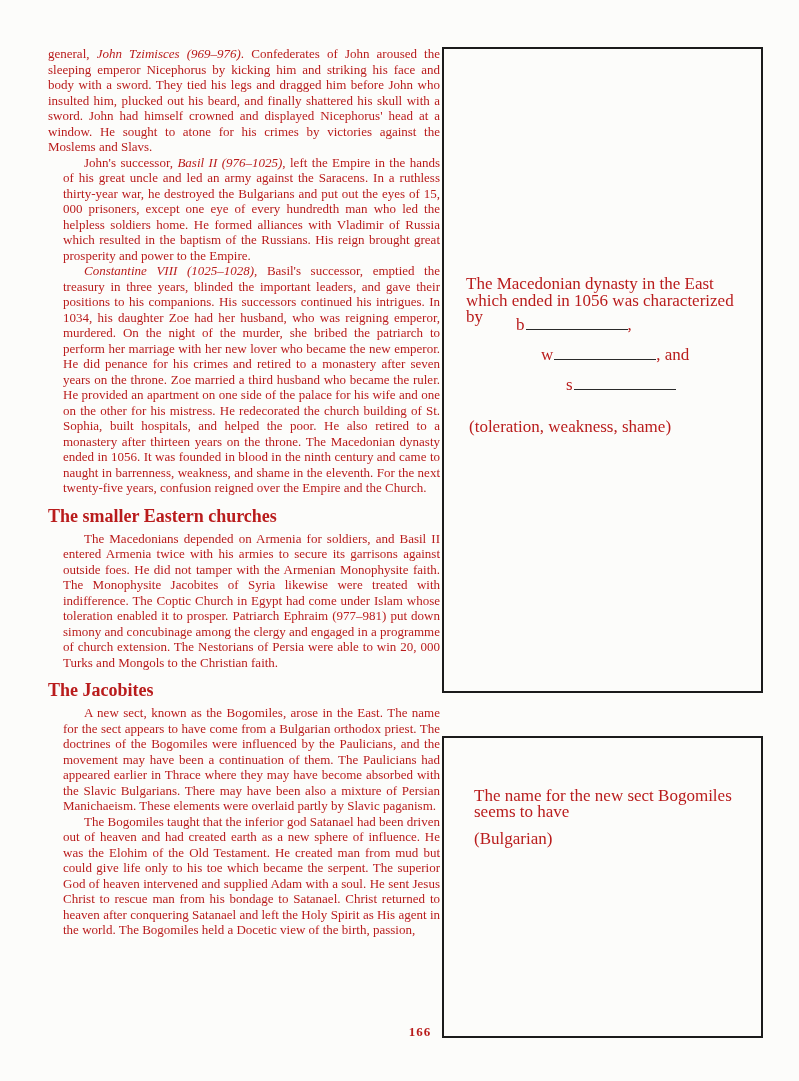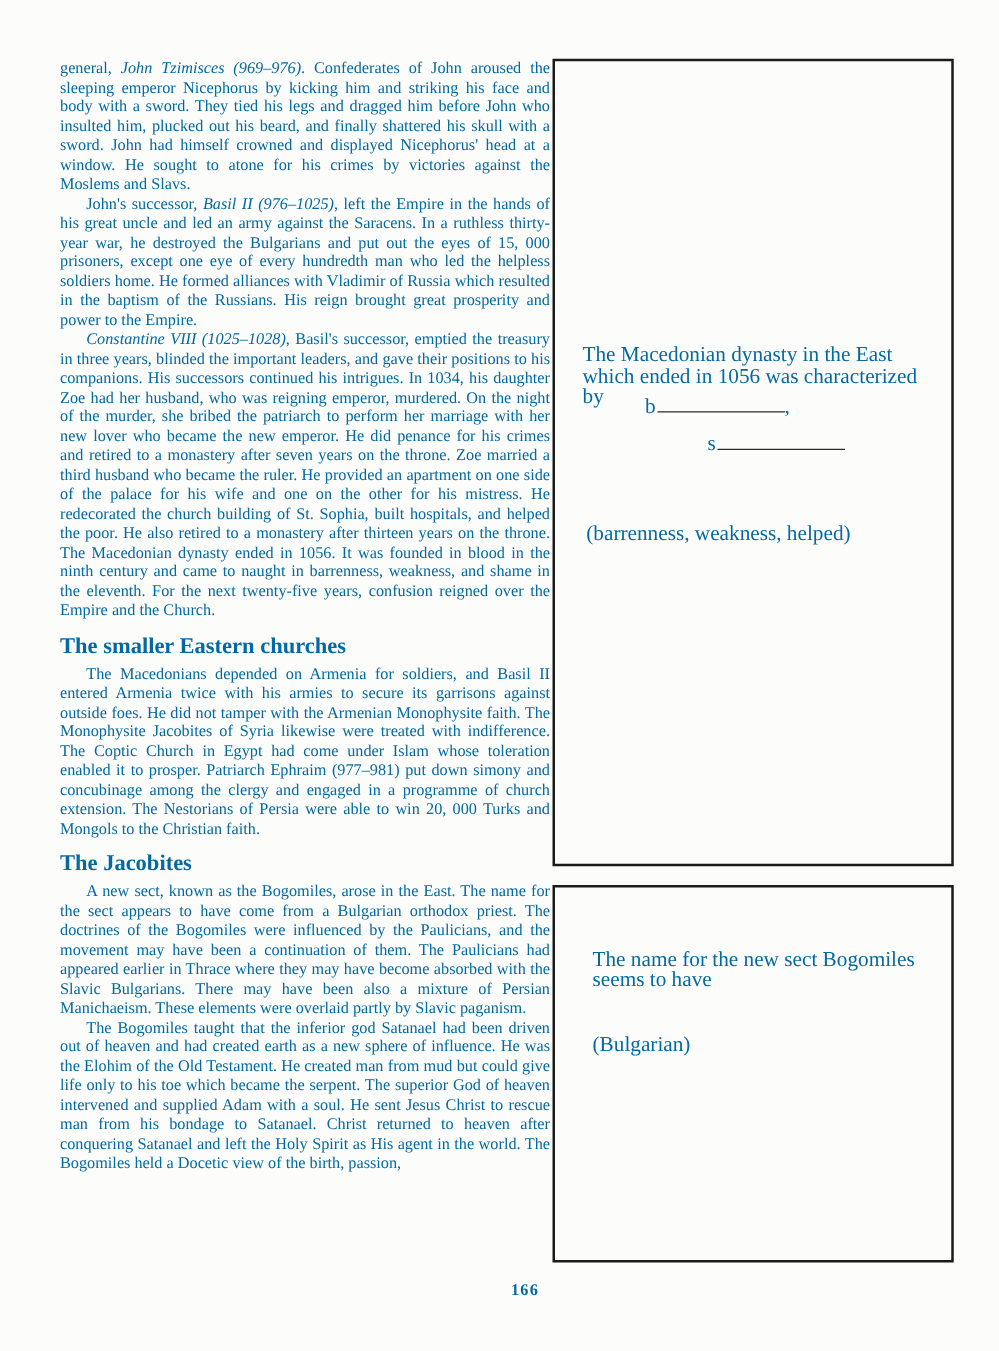--- a/index.html
+++ b/index.html
@@ -1,58 +1,58 @@
 <!DOCTYPE html>
 <html><head>
 <meta charset="utf-8">
 <style>
   html, body { margin: 0; padding: 0; background: #fbfbf9; }
   .page {
     position: relative;
     width: 799px;
     height: 1081px;
     background: #fcfcfa;
-    color: #0369a1;
+    color: #b91c1c;
     font-family: "Liberation Serif", "DejaVu Serif", serif;
     overflow: hidden;
   }
 
   
   .main-col {
     position: absolute;
     left: 48px;
     top: 46px;
     width: 392px;
     font-size: 13px;
     line-height: 15.5px;
     text-align: justify;
   }
   .main-col p.para { margin: 0; }
-  .main-col p.para.indent { text-indent: 21px; }
+  .main-col p.para.indent { text-indent: 21px; margin-left: 15px; }
   .main-col em { font-style: italic; }
   .section-heading {
     font-size: 18px;
     font-weight: bold;
     text-align: left;
     margin: 12px 0 7px 0;
     line-height: 16px;
   }
 
   
   .ex-box {
     position: absolute;
     left: 442px;
     width: 317px;
     border: 2px solid #1b1b1b;
     background: #fcfcfa;
     font-size: 17px;
     line-height: 16px;
   }
   .box1 { top: 47px; height: 642px; }
-  .box2 { top: 708px; height: 298px; }
+  .box2 { top: 736px; height: 298px; }
 
   .box1-prompt {
     position: absolute;
     left: 22px;
     top: 227px;
     width: 288px;
     line-height: 16.5px;
   }
   .box1-blanks { position: absolute; left: 0; top: 268px; width: 100%; }
   .blank-row { height: 30px; }
@@ -71,21 +71,21 @@
 
   .box2-content { position: absolute; left: 30px; top: 50px; width: 270px; }
   .box2-line { margin: 0 0 11px 0; }
   .blank-line-inline {
     display: inline-block;
     width: 96px;
     height: 11px;
     border-bottom: 1.4px solid #2a2a2a;
     margin: 0 6px 0 4px;
   }
-  .box2-answer { margin-top: 36px; }
+  .box2-answer { margin-top: 11px; }
 
   
   .page-number {
     position: absolute;
     left: 400px;
     top: 1024px;
     width: 40px;
     text-align: center;
     font-size: 13px;
     font-weight: bold;
@@ -105,23 +105,24 @@
       <p class="para indent"><span>The Macedonians depended on Armenia for soldiers, and Basil II entered Armenia twice with his armies to secure its garrisons against outside foes. He did not tamper with the Armenian Monophysite faith. The Monophysite Jacobites of Syria likewise were treated with indifference. The Coptic Church in Egypt had come under Islam whose toleration enabled it to prosper. Patriarch Ephraim (977–981) put down simony and concubinage among the clergy and engaged in a programme of church extension. The Nestorians of Persia were able to win 20, 000 Turks and Mongols to the Christian faith.</span></p>
       <h2 class="section-heading">The Jacobites</h2>
       <p class="para indent"><span>A new sect, known as the Bogomiles, arose in the East. The name for the sect appears to have come from a Bulgarian orthodox priest. The doctrines of the Bogomiles were influenced by the Paulicians, and the movement may have been a continuation of them. The Paulicians had appeared earlier in Thrace where they may have become absorbed with the Slavic Bulgarians. There may have been also a mixture of Persian Manichaeism. These elements were overlaid partly by Slavic paganism.</span></p>
       <p class="para indent"><span>The Bogomiles taught that the inferior god Satanael had been driven out of heaven and had created earth as a new sphere of influence. He was the Elohim of the Old Testament. He created man from mud but could give life only to his toe which became the serpent. The superior God of heaven intervened and supplied Adam with a soul. He sent Jesus Christ to rescue man from his bondage to Satanael. Christ returned to heaven after conquering Satanael and left the Holy Spirit as His agent in the world. The Bogomiles held a Docetic view of the birth, passion,</span></p>
     </div>
 
   <div class="ex-box box1">
     <div class="box1-prompt">The Macedonian dynasty in the East which ended in 1056 was characterized by</div>
     <div class="box1-blanks">
         <div class="blank-row blank-row-0"><span class="blank-prefix">b</span><span class="blank-line"></span><span class="blank-suffix">,</span></div>
+        <div class="blank-row blank-row-1"><span class="blank-prefix">w</span><span class="blank-line"></span><span class="blank-suffix">, and</span></div>
         <div class="blank-row blank-row-2"><span class="blank-prefix">s</span><span class="blank-line"></span><span class="blank-suffix"></span></div>
       </div>
-    <div class="box1-answer">(barrenness, weakness, helped)</div>
+    <div class="box1-answer">(toleration, weakness, shame)</div>
   </div>
 
   <div class="ex-box box2">
     <div class="box2-content">
       <p class="box2-line">The name for the new sect Bogomiles seems to have</p>
       <p class="box2-line box2-answer">(Bulgarian)</p>
     </div>
   </div>
 
   <div class="page-number">166</div>

